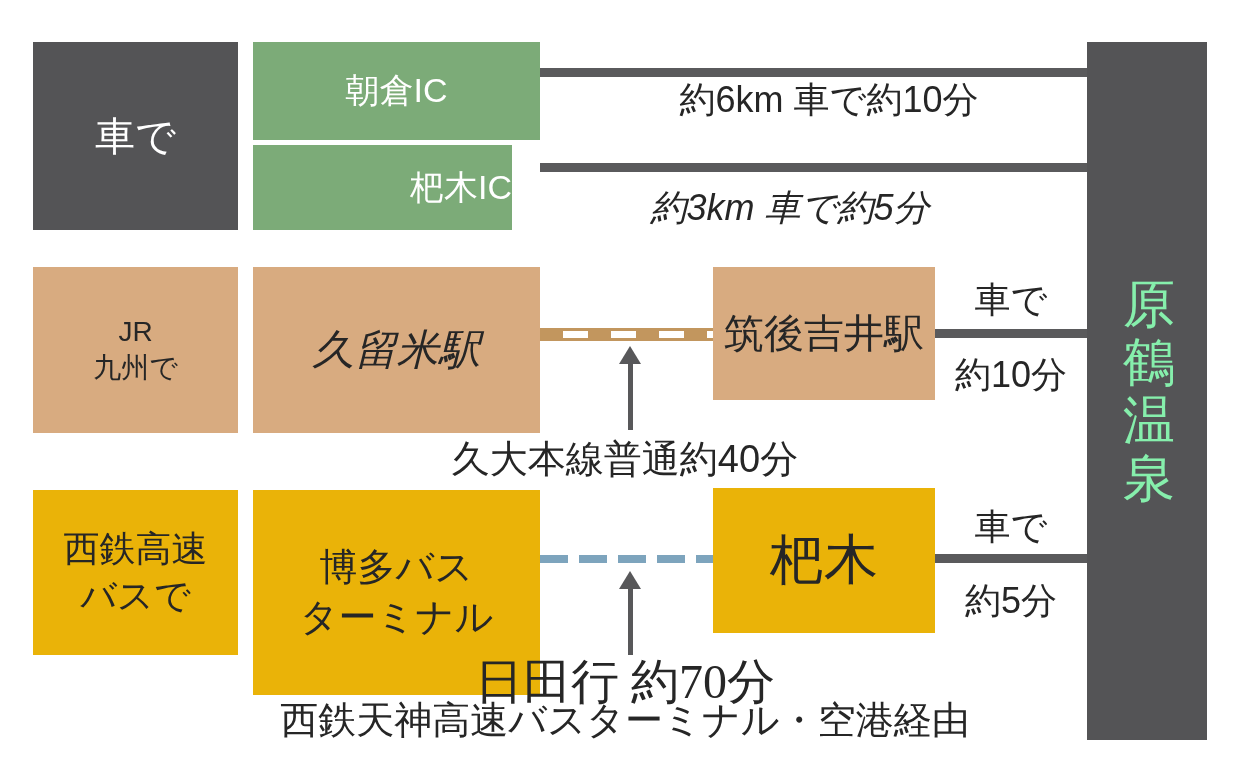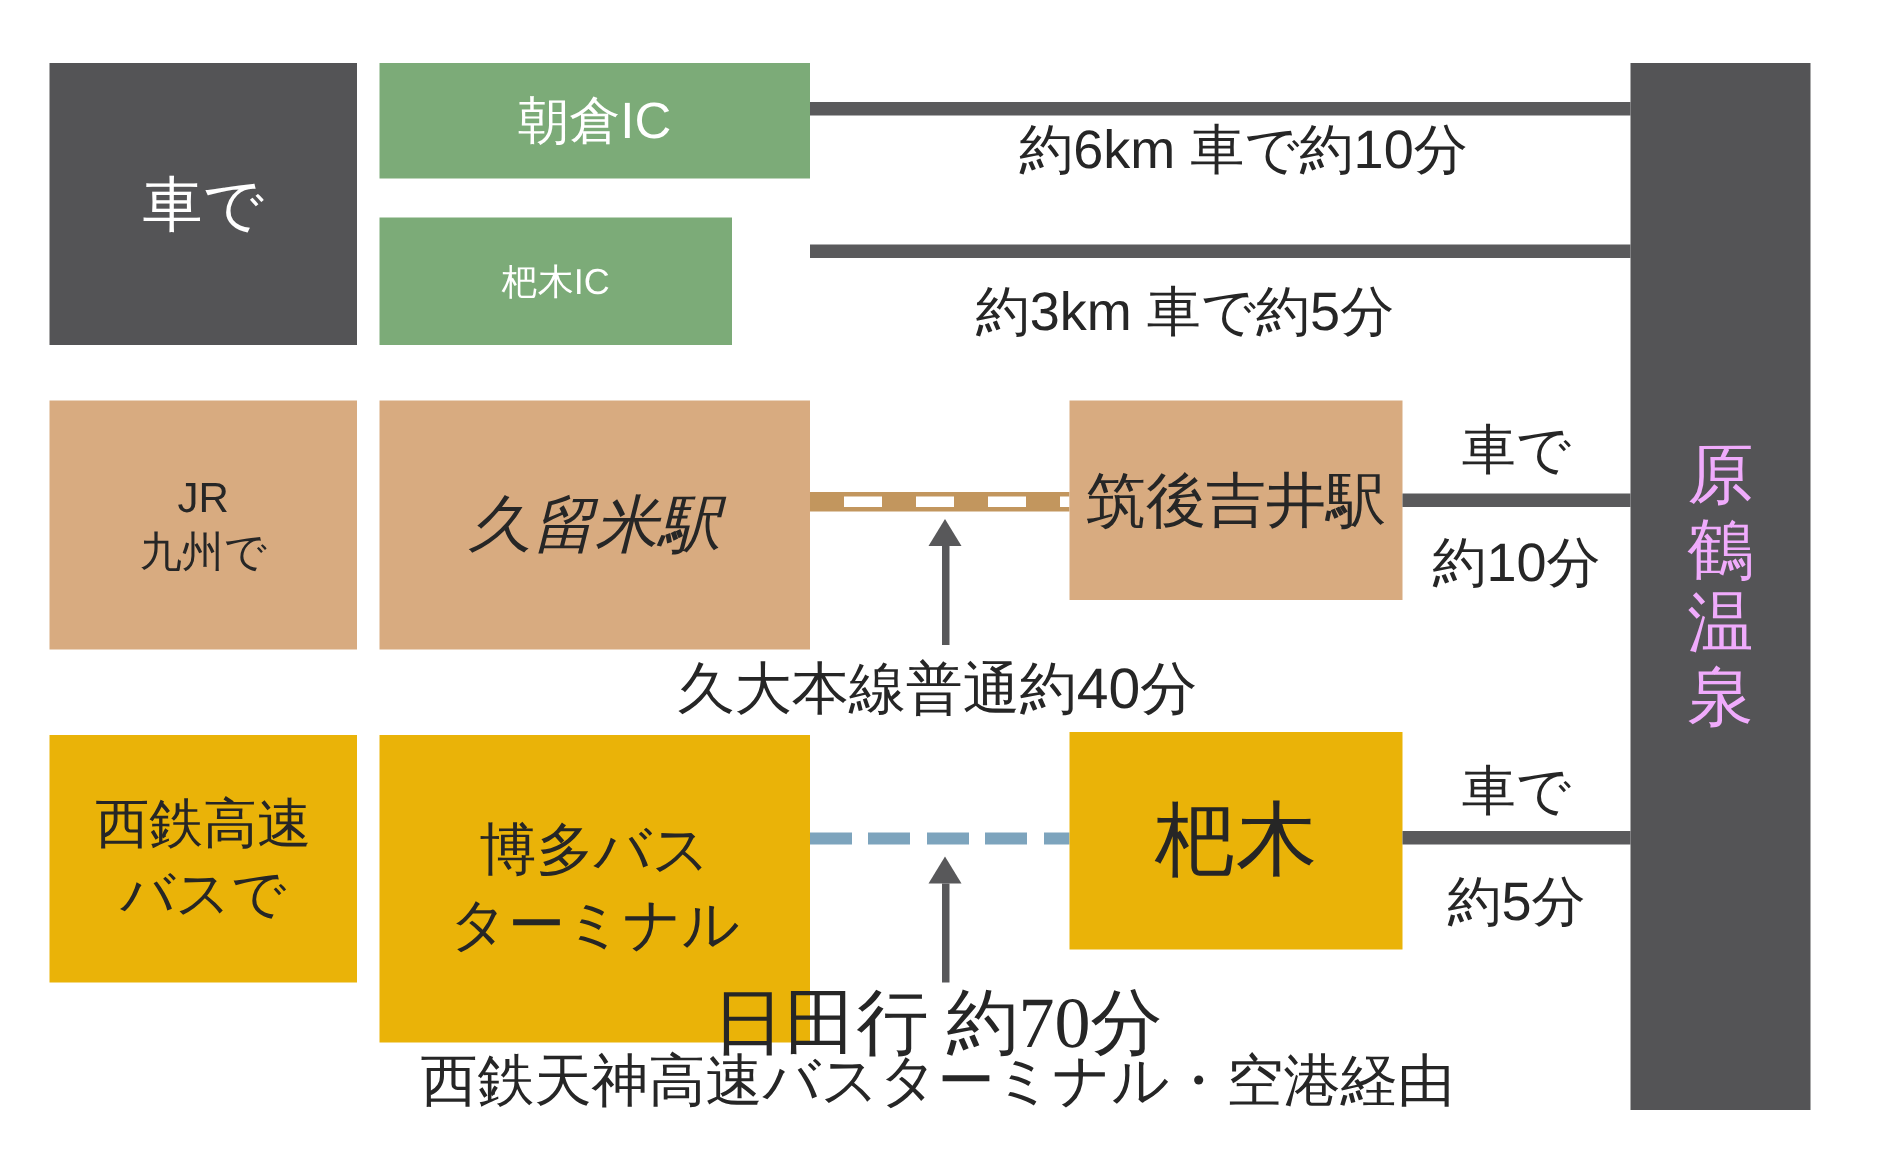--- a/index.html
+++ b/index.html
@@ -11,30 +11,30 @@
   .box{display:flex;flex-direction:column;align-items:center;justify-content:center;text-align:center;}
   .dark-box{background:#545456;color:#ffffff;}
   .green-box{background:#7cab78;color:#ffffff;}
   .tan-box{background:#d8ab80;color:#262626;}
   .blue-box{background:#eab308;color:#262626;}
   .center-text{text-align:center;}
   .connector{background:#5a5a5c;}
 
   
   .dest-bar{left:1087px;top:42px;width:120px;height:698px;}
-  .dest-label{width:48px;font-size:44px;line-height:1.12;word-break:break-all;color:#f0abfc;}
+  .dest-label{width:48px;font-size:52px;line-height:1.12;word-break:break-all;color:#86efac;}
 
   
   .car-mode-box{left:33px;top:42px;width:205px;height:188px;font-size:40px;}
-  .ic1-box{left:253px;top:42px;width:287px;height:77px;font-size:34px;}
-  .ic2-box{left:253px;top:145px;width:235px;height:85px;font-size:24px;}
+  .ic1-box{left:253px;top:42px;width:287px;height:98px;font-size:34px;}
+  .ic2-box{left:253px;top:145px;width:259px;height:85px;font-size:34px;align-items:flex-end;}
   .car-line1{left:540px;top:68px;width:547px;height:9px;}
   .car-route1{left:540px;top:76px;width:578px;font-size:36px;}
   .car-line2{left:540px;top:163px;width:547px;height:9px;}
-  .car-route2{left:540px;top:184px;width:500px;font-size:36px;}
+  .car-route2{left:540px;top:184px;width:500px;font-size:36px;font-style:italic;}
 
   
   .jr-mode-box{left:33px;top:267px;width:205px;height:166px;font-size:28px;line-height:1.3;}
   .kurume-box{left:253px;top:267px;width:287px;height:166px;font-size:42px;font-style:italic;}
   .rail-line{left:540px;top:328px;width:173px;height:13px;background:#c2965e;}
   .rail-dashes{position:absolute;top:3px;bottom:3px;left:0;right:0;
     background:repeating-linear-gradient(90deg,transparent 0 23px,#ffffff 23px 48px);}
   .chikugo-box{left:713px;top:267px;width:222px;height:133px;font-size:40px;}
   .jr-car-line{left:935px;top:329px;width:152px;height:9px;}
   .jr-car-label{left:935px;top:276px;width:152px;font-size:36px;}

